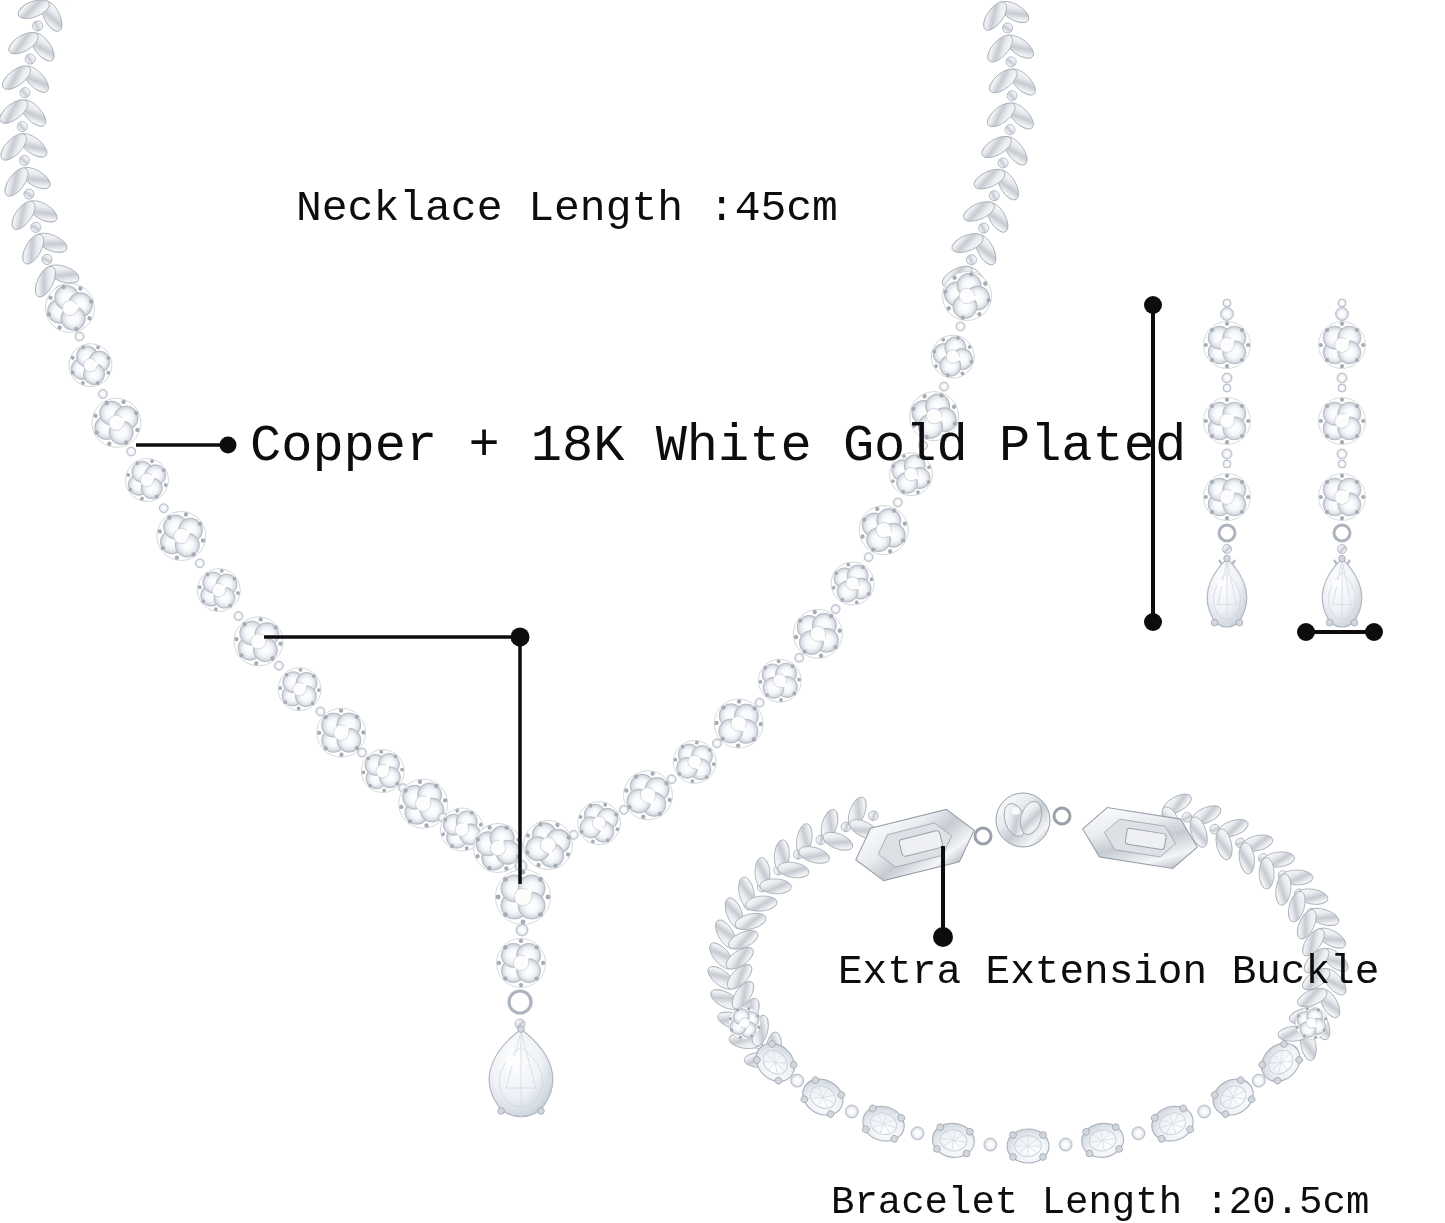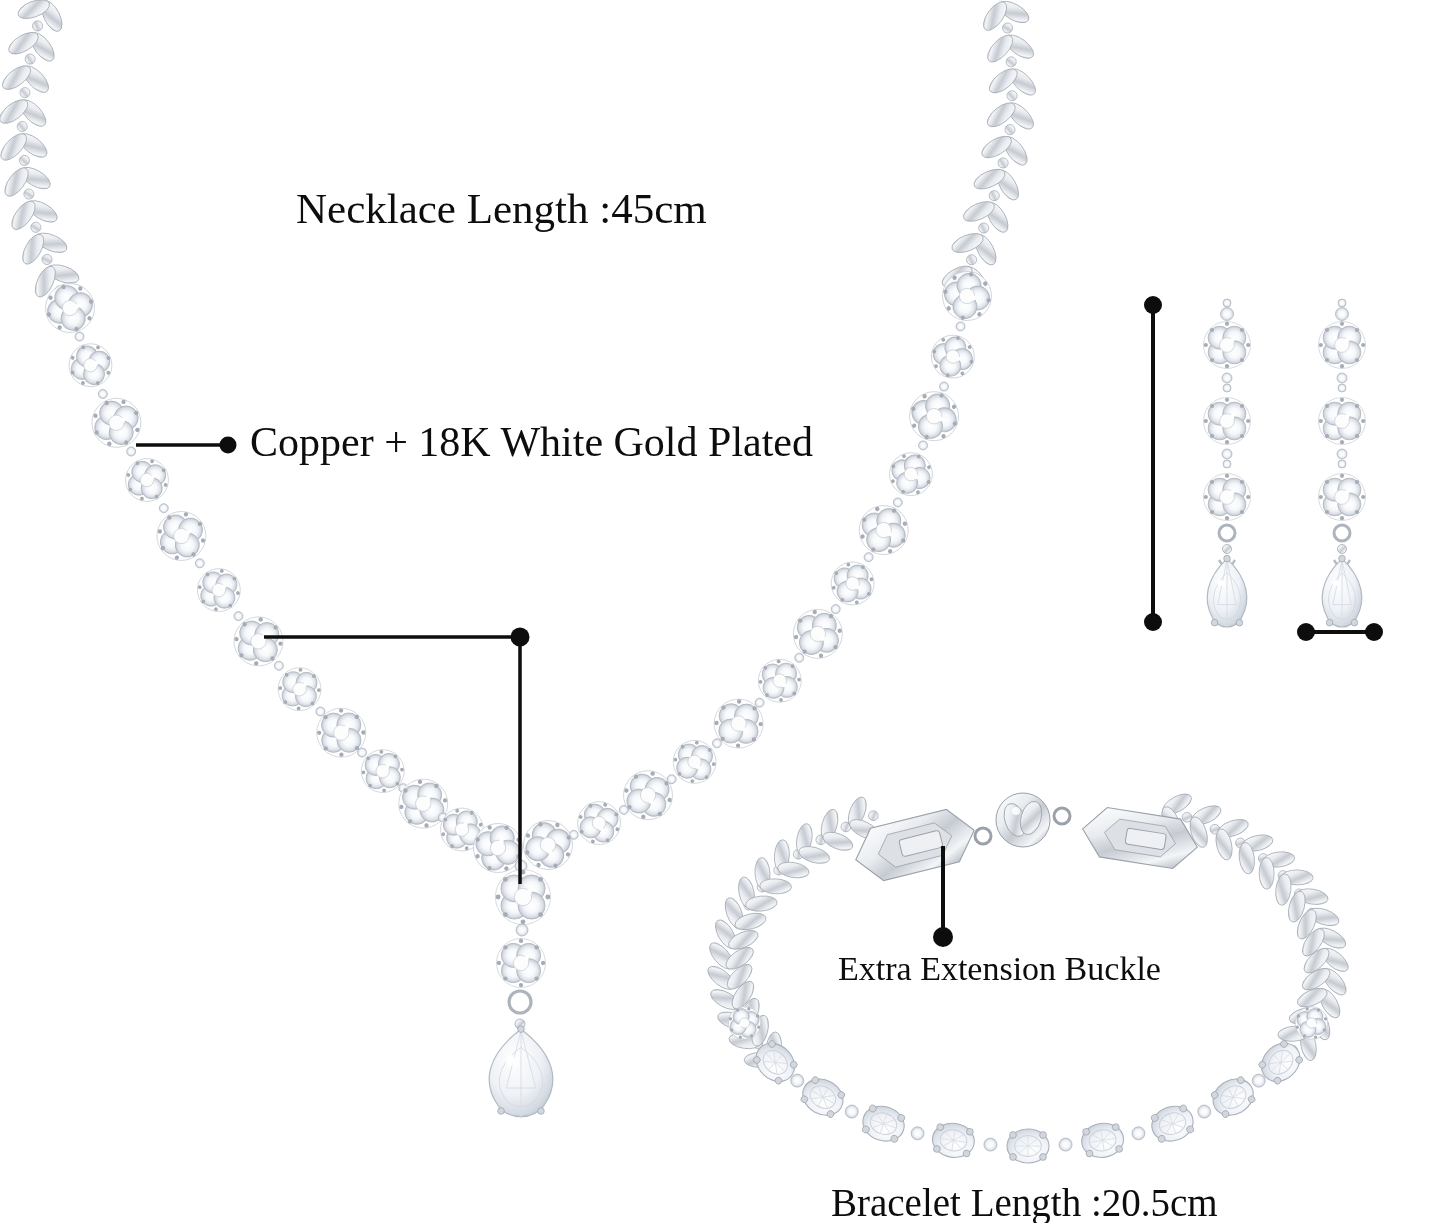--- a/index.html
+++ b/index.html
@@ -1,26 +1,26 @@
 <!DOCTYPE html>
 <html><head>
 <meta charset="utf-8">
 <style>
   html,body{margin:0;padding:0;background:#ffffff;}
   .stage{position:relative;width:1445px;height:1223px;background:#ffffff;overflow:hidden;
          font-family:"Liberation Serif","DejaVu Serif",serif;}
   svg{position:absolute;left:0;top:0;}
   .label{position:absolute;color:#0d0d0d;white-space:nowrap;line-height:1.05;
-         font-family:Liberation Serif, serif;}
+         font-family:Liberation Mono, monospace;}
   .lbl-title{left:296px;top:186px;font-size:43px;}
-  .lbl-material{left:250px;top:420px;font-size:42px;}
+  .lbl-material{left:250px;top:420px;font-size:52px;}
   .lbl-stone{left:303px;top:572px;font-size:39px;}
   .lbl-earlen{left:948px;top:430px;font-size:39px;}
   .lbl-earwid{left:1233px;top:678px;font-size:39px;}
-  .lbl-buckle{left:838px;top:951px;font-size:34px;}
+  .lbl-buckle{left:838px;top:951px;font-size:41px;}
   .lbl-braclen{left:831px;top:1183px;font-size:39px;}
 </style>
 </head>
 <body>
 
 <div class="stage">
   <svg id="art" width="1445" height="1223" viewBox="0 0 1445 1223">
       <defs>
         <linearGradient id="mg" x1="0" y1="0" x2="1" y2="1">
           <stop offset="0" stop-color="#ffffff"></stop>

